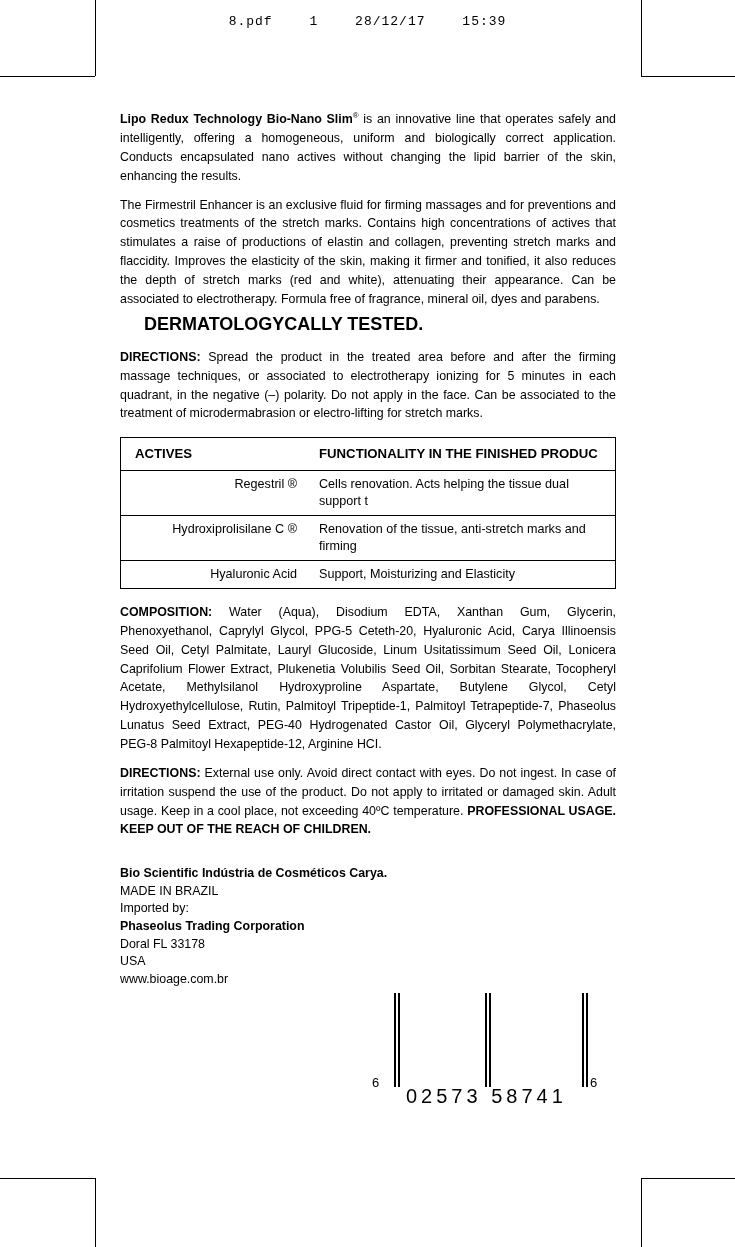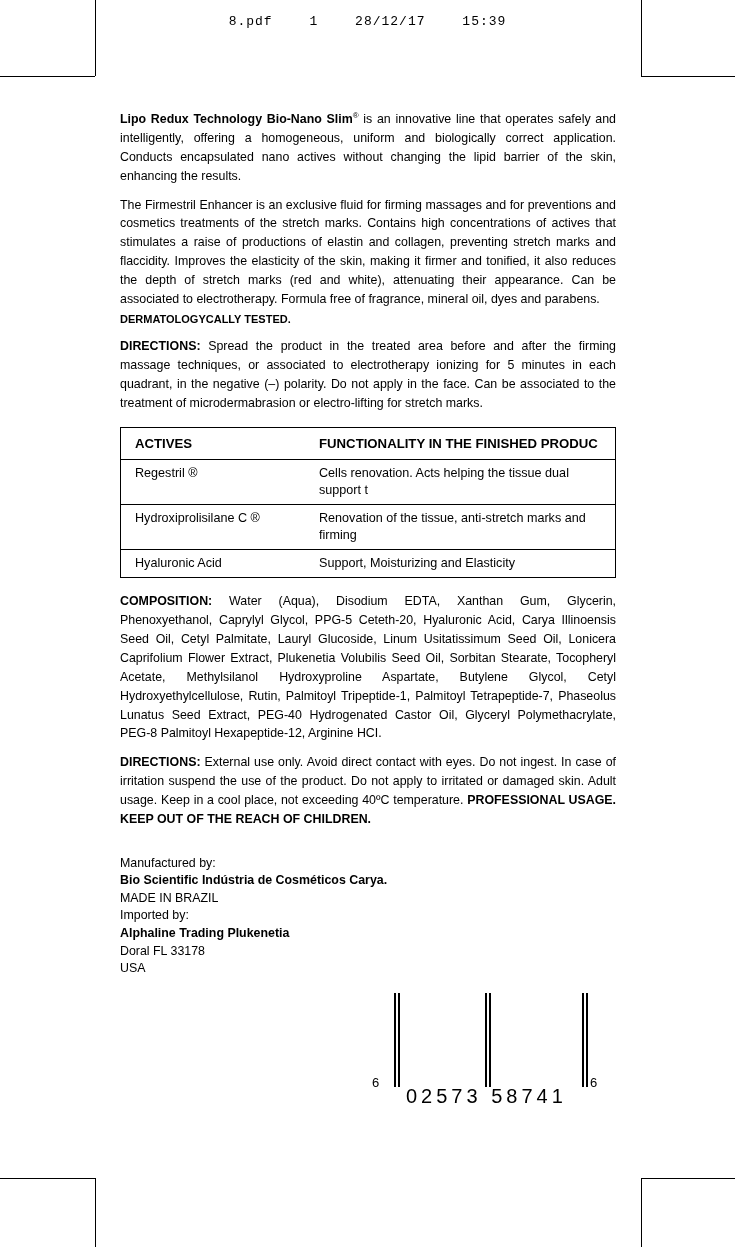--- a/index.html
+++ b/index.html
@@ -52,23 +52,24 @@
     line-height: 1.52;
     text-align: justify;
     font-stretch: condensed;
   }
   .b { font-weight: bold; }
 
   .sup { font-size: 8px; vertical-align: super; }
 
   .derm {
     font-weight: bold;
-    font-size: 11px;
+    font-size: 18px;
     display: block;
     margin-top: 2px;
+    margin-left: 24px;
   }
 
   
   table.actives {
     width: 100%;
     border-collapse: collapse;
     margin: 14px 0 14px 0;
     border: 1.6px solid #000;
   }
   table.actives th,
@@ -80,21 +81,21 @@
     font-weight: normal;
     line-height: 1.35;
   }
   table.actives th {
     font-weight: bold;
     font-size: 13.2px;
     padding-top: 7px;
     padding-bottom: 7px;
     border-bottom: 1.2px solid #000;
   }
-  table.actives td.col1 { width: 162px; }
+  table.actives td.col1 { width: 162px; text-align: right; }
   table.actives tr.row + tr.row td { border-top: 1px solid #000; }
 
   
   .footer {
     margin-top: 26px;
     font-size: 12.4px;
     line-height: 1.42;
   }
   .footer div { white-space: nowrap; }
   .footer .b { font-weight: bold; }
@@ -183,27 +184,27 @@
   <p>
     <span class="b">COMPOSITION:</span><span> Water (Aqua), Disodium EDTA, Xanthan Gum, Glycerin, Phenoxyethanol, Caprylyl Glycol, PPG-5 Ceteth-20, Hyaluronic Acid, Carya Illinoensis Seed Oil, Cetyl Palmitate, Lauryl Glucoside, Linum Usitatissimum Seed Oil, Lonicera Caprifolium Flower Extract, Plukenetia Volubilis Seed Oil, Sorbitan Stearate, Tocopheryl Acetate, Methylsilanol Hydroxyproline Aspartate, Butylene Glycol, Cetyl Hydroxyethylcellulose, Rutin, Palmitoyl Tripeptide-1, Palmitoyl Tetrapeptide-7, Phaseolus Lunatus Seed Extract, PEG-40 Hydrogenated Castor Oil, Glyceryl Polymethacrylate, PEG-8 Palmitoyl Hexapeptide-12, Arginine HCI.</span>
   </p>
 
   <p>
     <span class="b">DIRECTIONS:</span><span> External use only. Avoid direct contact with eyes. Do not ingest. In case of irritation suspend the use of the product. Do not apply to irritated or damaged skin. Adult usage. Keep in a cool place, not exceeding 40ºC temperature. </span><span class="b">PROFESSIONAL USAGE.</span>
     <span class="b">KEEP OUT OF THE REACH OF CHILDREN.</span>
   </p>
 
   <div class="footer">
-    <div>Manufactured by:</div>
     <div class="b">Bio Scientific Indústria de Cosméticos Carya.</div>
     <div>MADE IN BRAZIL</div>
     <div>Imported by:</div>
-    <div class="b">Alphaline Trading Plukenetia</div>
+    <div class="b">Phaseolus Trading Corporation</div>
     <div>Doral FL 33178</div>
     <div>USA</div>
+    <div>www.bioage.com.br</div>
   </div>
 </div>
 
 <div class="barcode-wrap">
   <div class="bars">
     <div class="bar long" style="left:0px;  width:2px;"></div>
     <div class="bar long" style="left:4px;  width:2px;"></div>
     <div class="bar" style="left:10px; width:4px;"></div>
     <div class="bar" style="left:16px; width:2px;"></div>
     <div class="bar" style="left:21px; width:2px;"></div>

